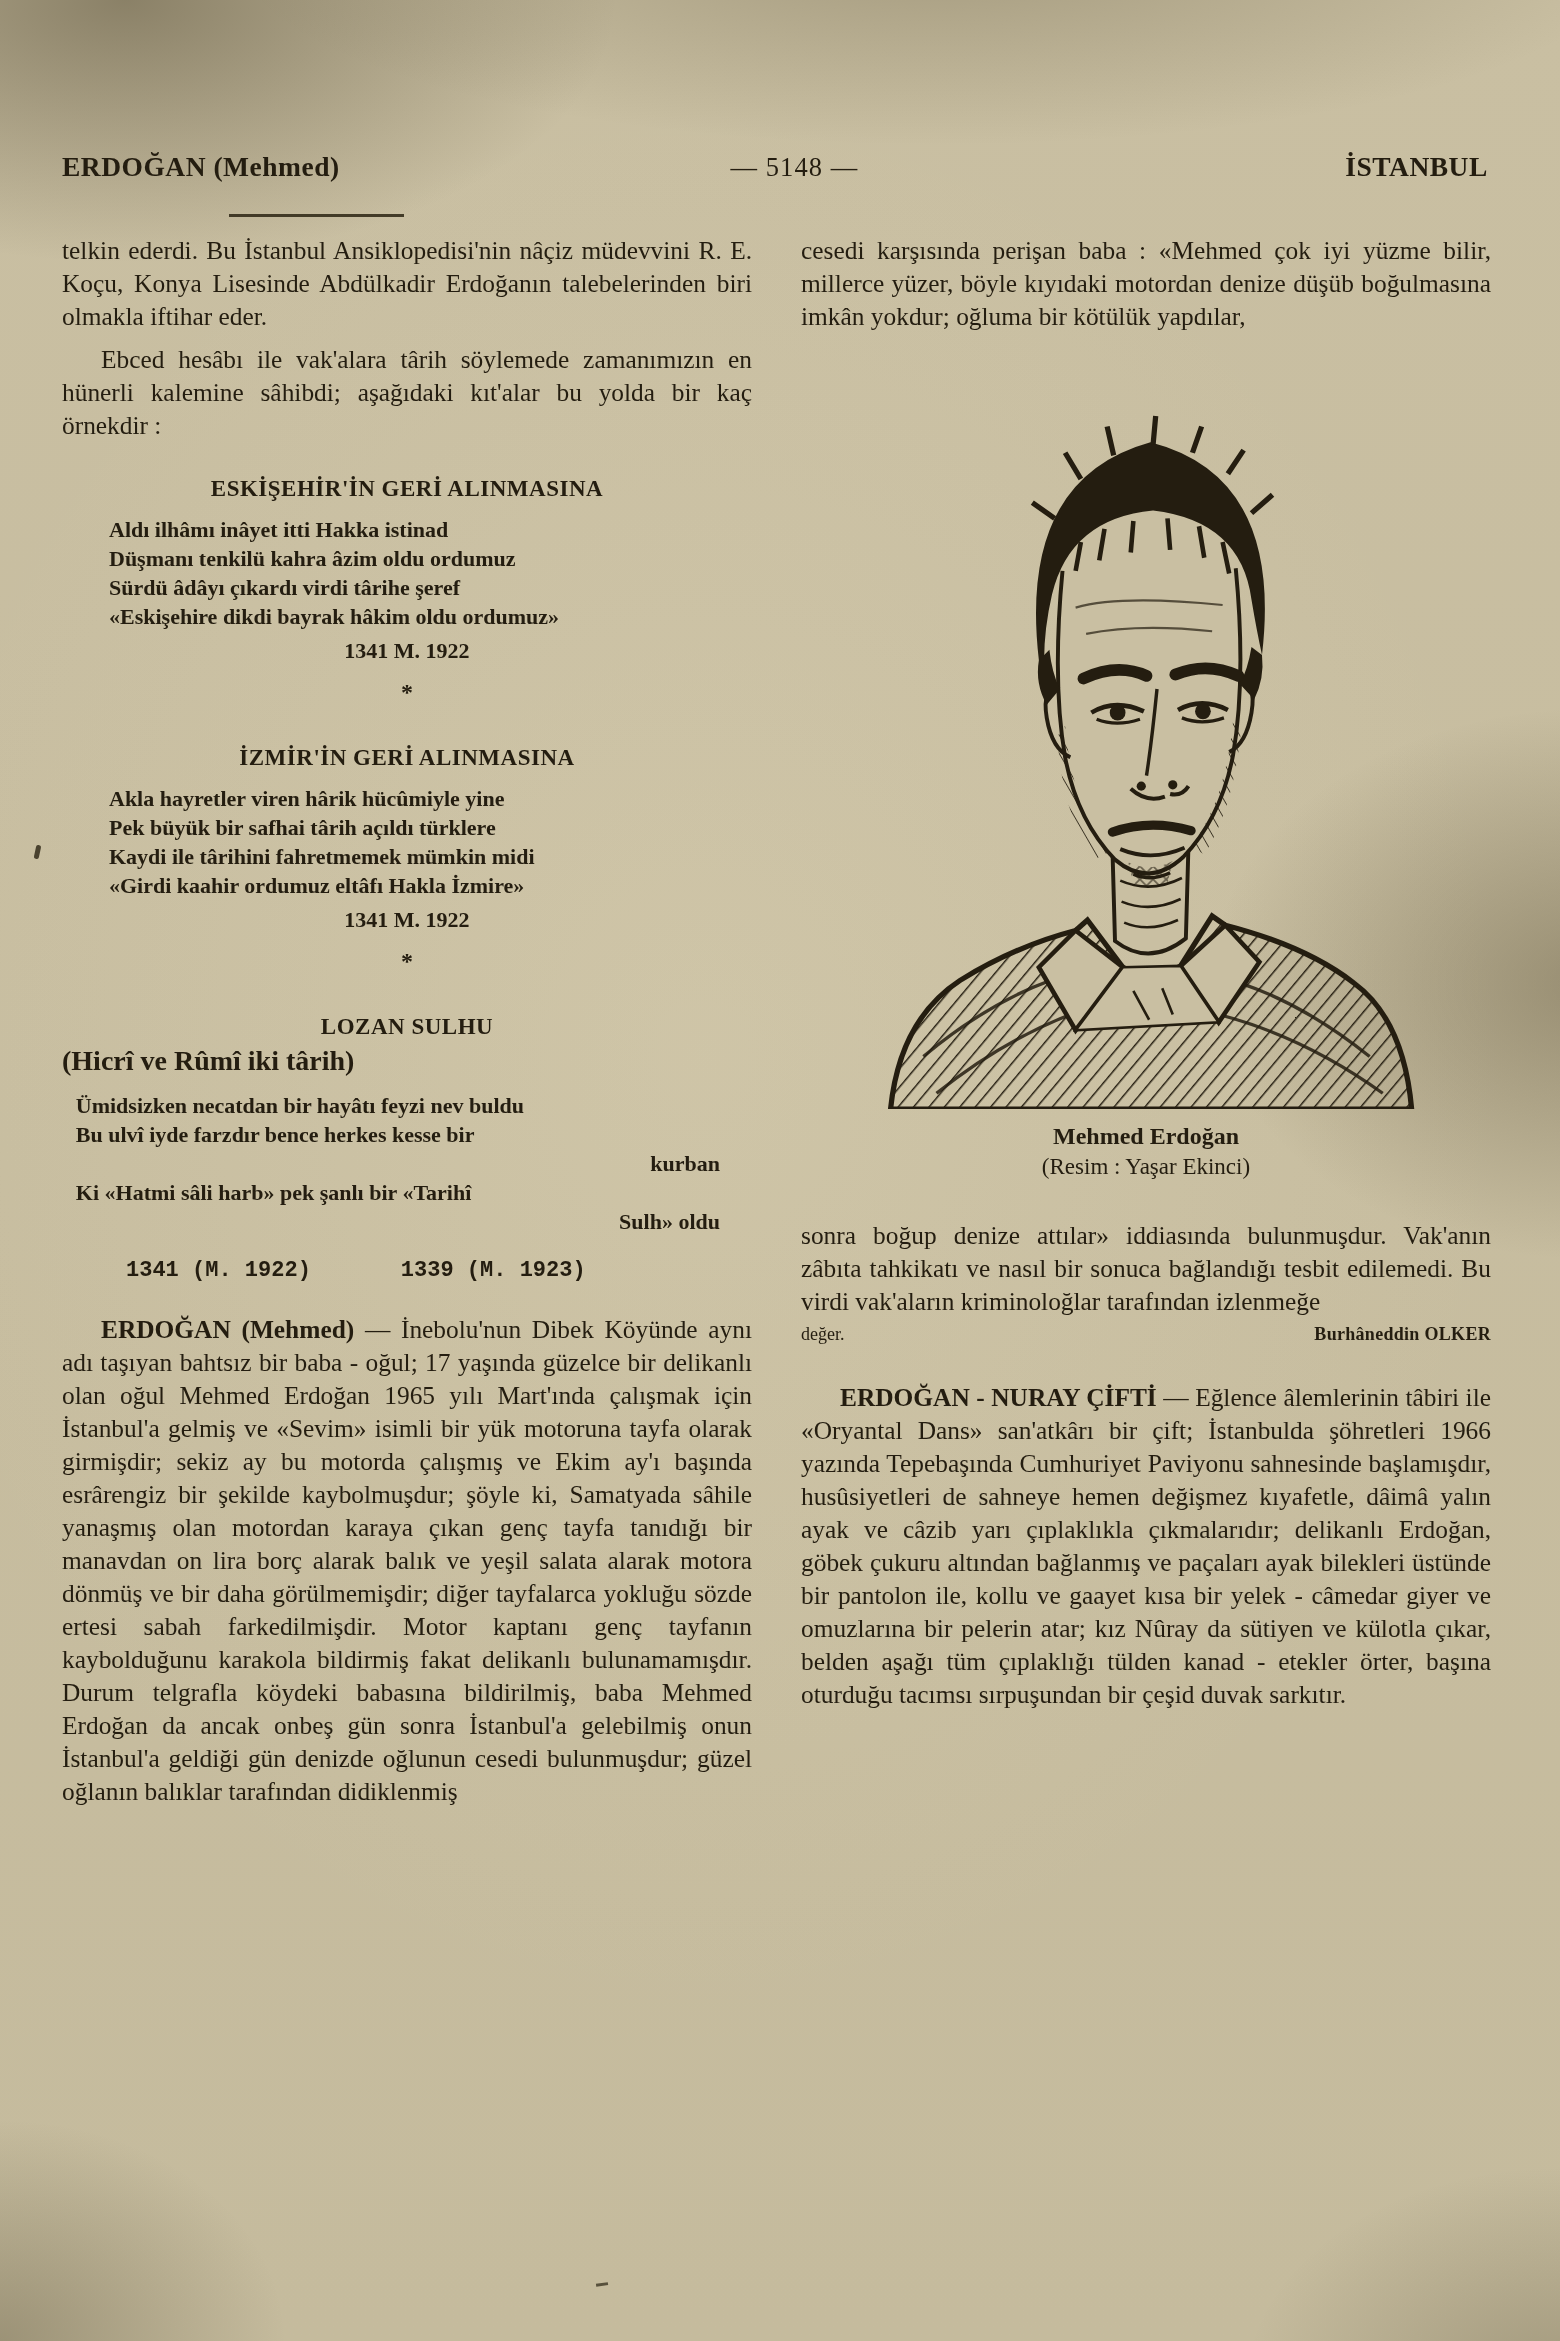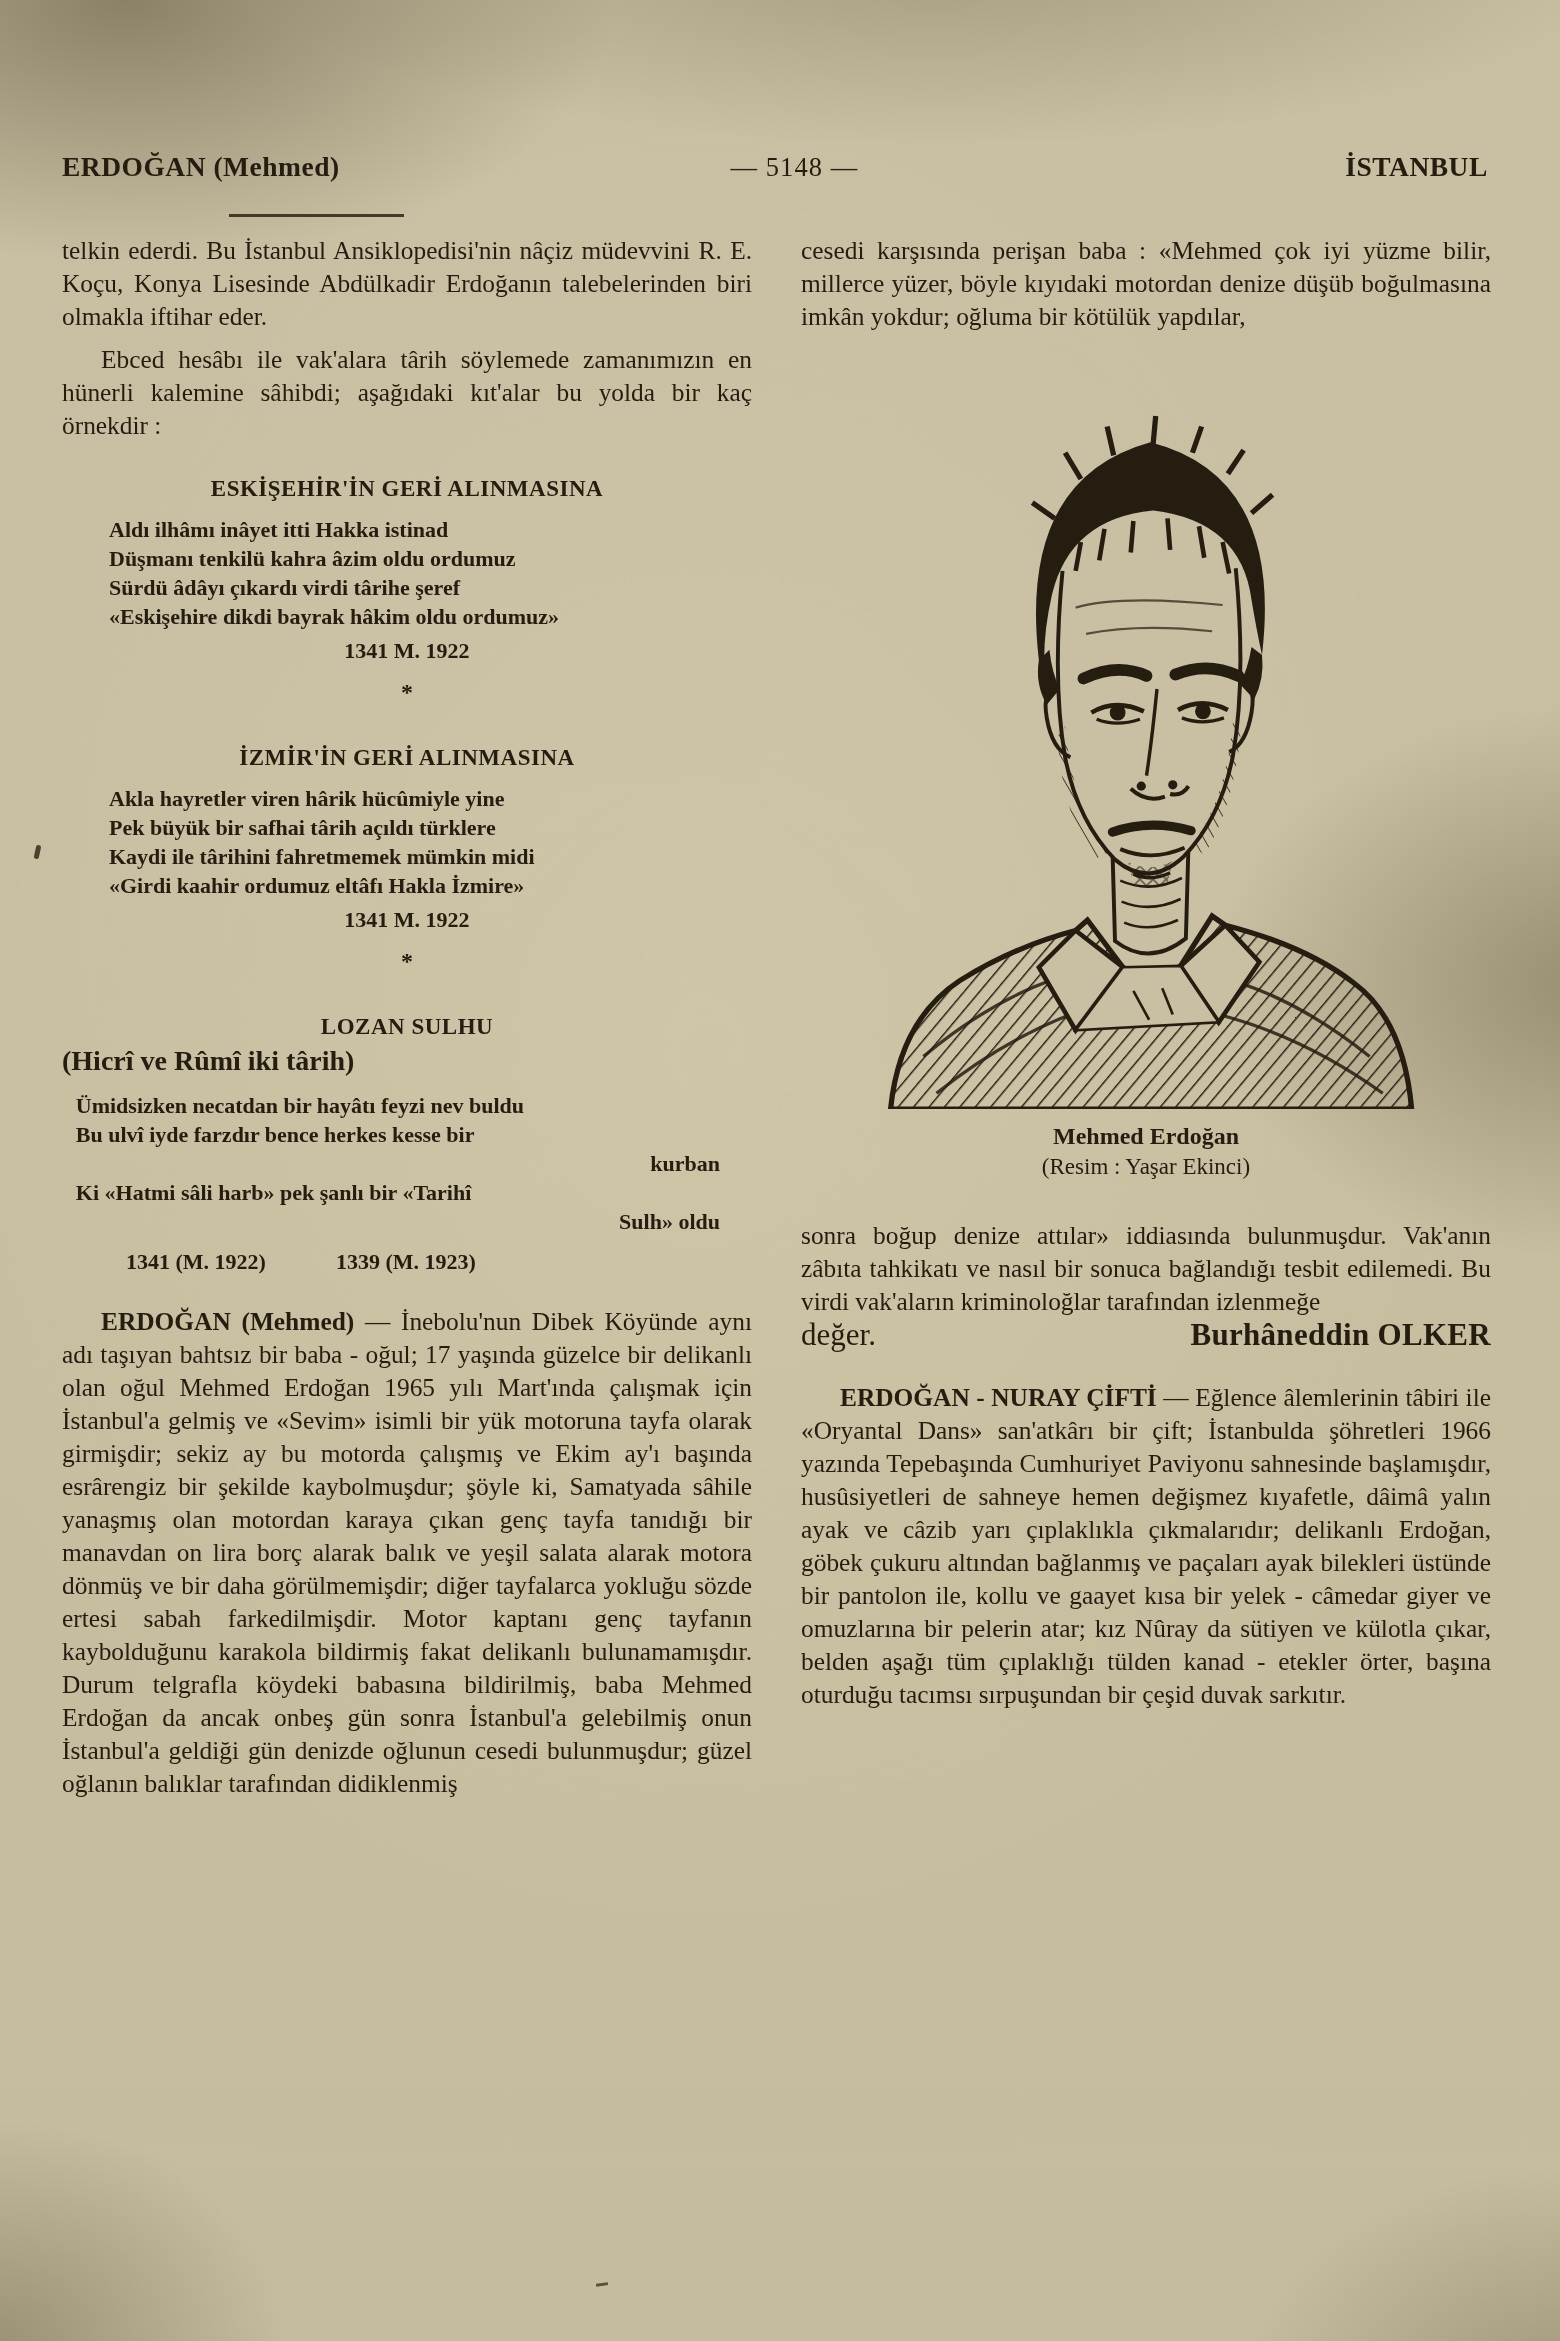--- a/index.html
+++ b/index.html
@@ -35,33 +35,33 @@
   .mt { margin-top:9.5px; }
 
   
   .poem { margin-top:34px; }
   .poem-title { text-align:center; font-size:23px; font-weight:bold; letter-spacing:0.5px; }
   .poem-subtitle { text-align:left; font-size:28px; font-weight:bold; margin-top:5.3px; }
   .poem-lines { margin:13.8px 0 0 47px; font-size:22px; font-weight:bold; line-height:29px; }
   .poem.lozan .poem-lines { margin-left:13.8px; margin-right:32px; }
   .poem-line.right { text-align:right; }
   .poem-date { text-align:center; font-size:22px; font-weight:bold; margin-top:6.4px; }
-  .poem-dates { display:flex; gap:70px; margin:13px 0 0 64px; font-size:22px; font-weight:bold; }
+  .poem-dates { display:flex; gap:90px; margin:22px 0 0 64px; font-size:22px; font-weight:bold;font-family:Liberation Mono, monospace; }
   .poem-sep { text-align:center; font-size:24px; font-weight:bold; margin:15px 0 0 0; height:32px; }
 
   .entry { margin-top:30px; }
 
   
   .portrait { margin-top:41px; text-align:center; }
   .portrait svg { display:block; margin:0 auto; }
   .cap-name { font-size:24px; font-weight:bold; margin-top:13.8px; text-align:center; }
   .cap-credit { font-size:23px; margin-top:4.2px; text-align:center; }
 
   .after-portrait { margin-top:39px; }
-  .sig-line { display:flex; justify-content:space-between; font-size:31px; line-height:33px; }
+  .sig-line { display:flex; justify-content:space-between; font-size:18px; line-height:33px; }
   .sig-line .b { letter-spacing:0.3px; }
 
   
   .artifact { position:absolute; background:#2a2313; }
   .artifact-quote { left:35px; top:845px; width:4.8px; height:13.8px; border-radius:2.1px; transform:rotate(12deg); opacity:.8; }
   .artifact-bottom { left:596px; top:2283px; width:11.6px; height:2.6px; opacity:.7; transform:rotate(-8deg); }
 </style>
 </head>
 <body>
 

